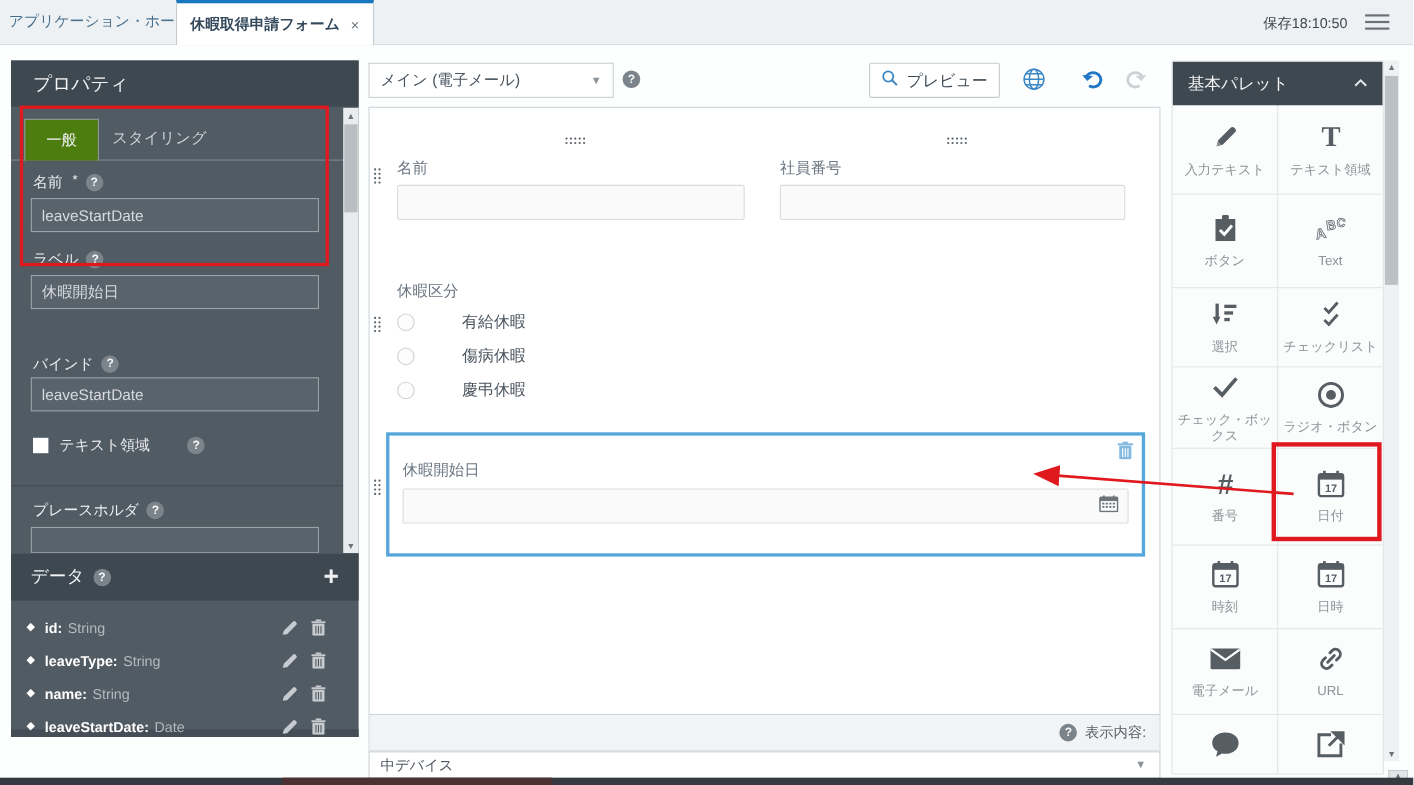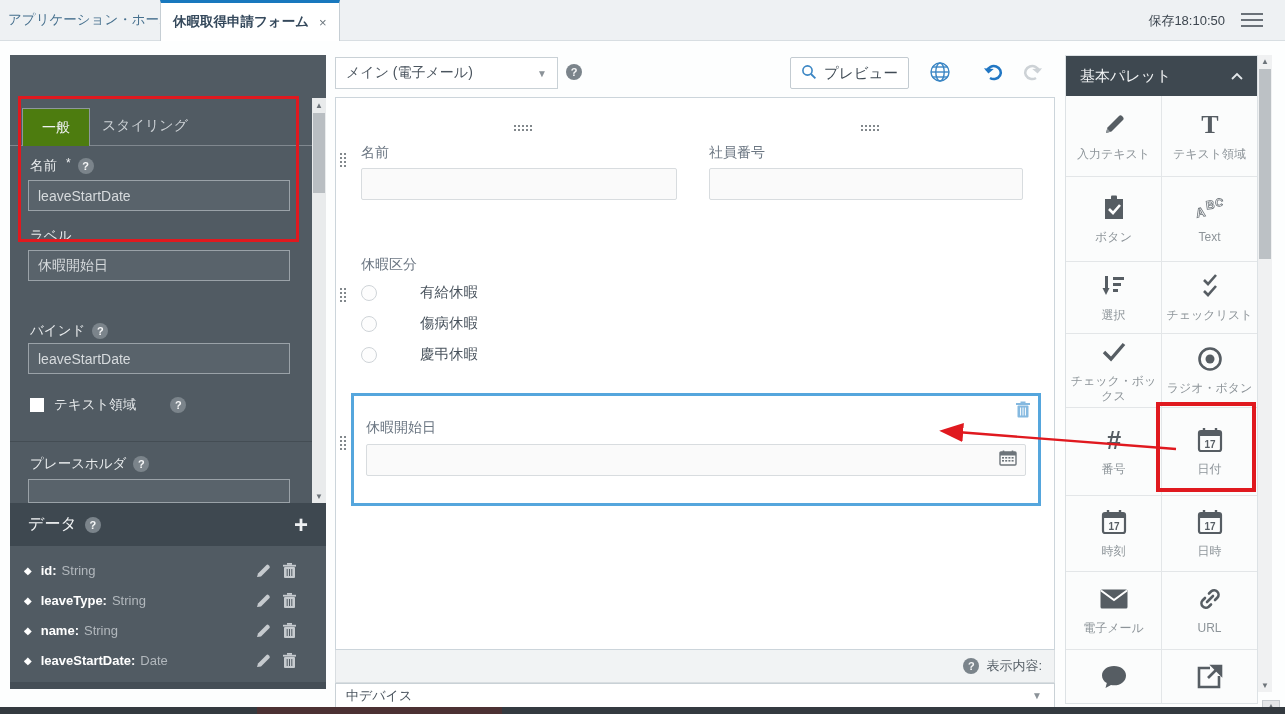--- a/index.html
+++ b/index.html
@@ -27,21 +27,21 @@
   .dk-input { width:262px; height:31px; background:#59636b; border:1px solid #9aa2a8; color:#d6dadd; font-size:14px; padding:0 9px; font-family:"Liberation Sans",sans-serif; }
   #tab-general { left:12px; top:53px; width:68px; height:38px; background:#4d7c0f; border:1px solid #8f979d; border-bottom:none; display:flex; align-items:center; justify-content:center; color:#f0f2f3; font-size:14px; cursor:pointer; z-index:2; }
   #tab-styling { left:92px; top:62px; font-size:14px; color:#ccd1d5; cursor:pointer; }
   #props .tabline { left:0; top:90px; width:306px; height:1px; background:#80888f; }
   #props-scroll { left:302px; top:43px; width:14px; height:405px; background:#e9ebec; }
   #props-scroll .arr { width:14px; height:14px; color:#6d747a; font-size:8px; display:flex; align-items:center; justify-content:center; cursor:pointer; }
   #props-scroll .thumb { position:absolute; left:1px; top:15px; width:12px; height:80px; background:#b9bec2; cursor:pointer; }
   #props-scroll .arr.dn { position:absolute; bottom:0; }
 
   
-  #data-panel { left:10px; top:503px; width:316px; height:186px; background:#515b63; border-bottom:7px solid #454e56; }
+  #data-panel { left:10px; top:503px; width:316px; height:167px; background:#515b63; border-bottom:7px solid #454e56; }
   #data-header { left:0; top:0; width:316px; height:43px; background:#3e4850; display:flex; align-items:center; justify-content:space-between; padding:0 18px; }
   #data-header .ttl { display:flex; align-items:center; gap:8px; color:#f2f4f5; font-size:16px; }
   #data-add { color:#eef0f2; font-size:24px; font-weight:bold; cursor:pointer; line-height:1; }
   .data-row { height:30px; display:flex; align-items:center; padding:0 14px; }
   .data-row .dia { color:#ffffff; font-size:10px; margin-right:9px; }
   .data-row .nm { color:#ffffff; font-size:13px; font-weight:bold; }
   .data-row .tp { color:#b2b8bd; font-size:13px; margin-left:5px; }
   .data-row .acts { margin-left:auto; display:flex; gap:12px; }
   .data-row .acts span { cursor:pointer; display:inline-flex; }
 
@@ -101,32 +101,35 @@
   </div>
   <div id="save-status" class="abs">保存18:10:50</div>
   <div id="menu-icon" class="abs">
       <div></div>
       <div></div>
       <div></div>
     </div>
 </div>
 
 <div id="props" class="abs">
+  <div id="props-header" class="abs">
+    <span>プロパティ</span>
+  </div>
   <div id="tab-general" class="abs">一般</div>
   <div id="tab-styling" class="abs">スタイリング</div>
   <div class="tabline abs"></div>
 
   <div class="abs dk-label" style="left:20px; top:102px;">
     <span>名前</span>
       <span class="req">*</span>
     <span class="help">?</span>
   </div>
   <input class="abs dk-input" style="left: 18px; top: 125px;" value="leaveStartDate">
 
-  <div class="abs dk-label" style="left:20px; top:172px;flex-direction:column;">
+  <div class="abs dk-label" style="left:20px; top:172px;">
     <span>ラベル</span>
     <span class="help">?</span>
   </div>
   <input class="abs dk-input" style="left: 18px; top: 195px;" value="休暇開始日">
 
   <div class="abs dk-label" style="left:20px; top:267px;">
     <span>バインド</span>
     <span class="help">?</span>
   </div>
   <input class="abs dk-input" style="left: 18px; top: 288px;" value="leaveStartDate">

